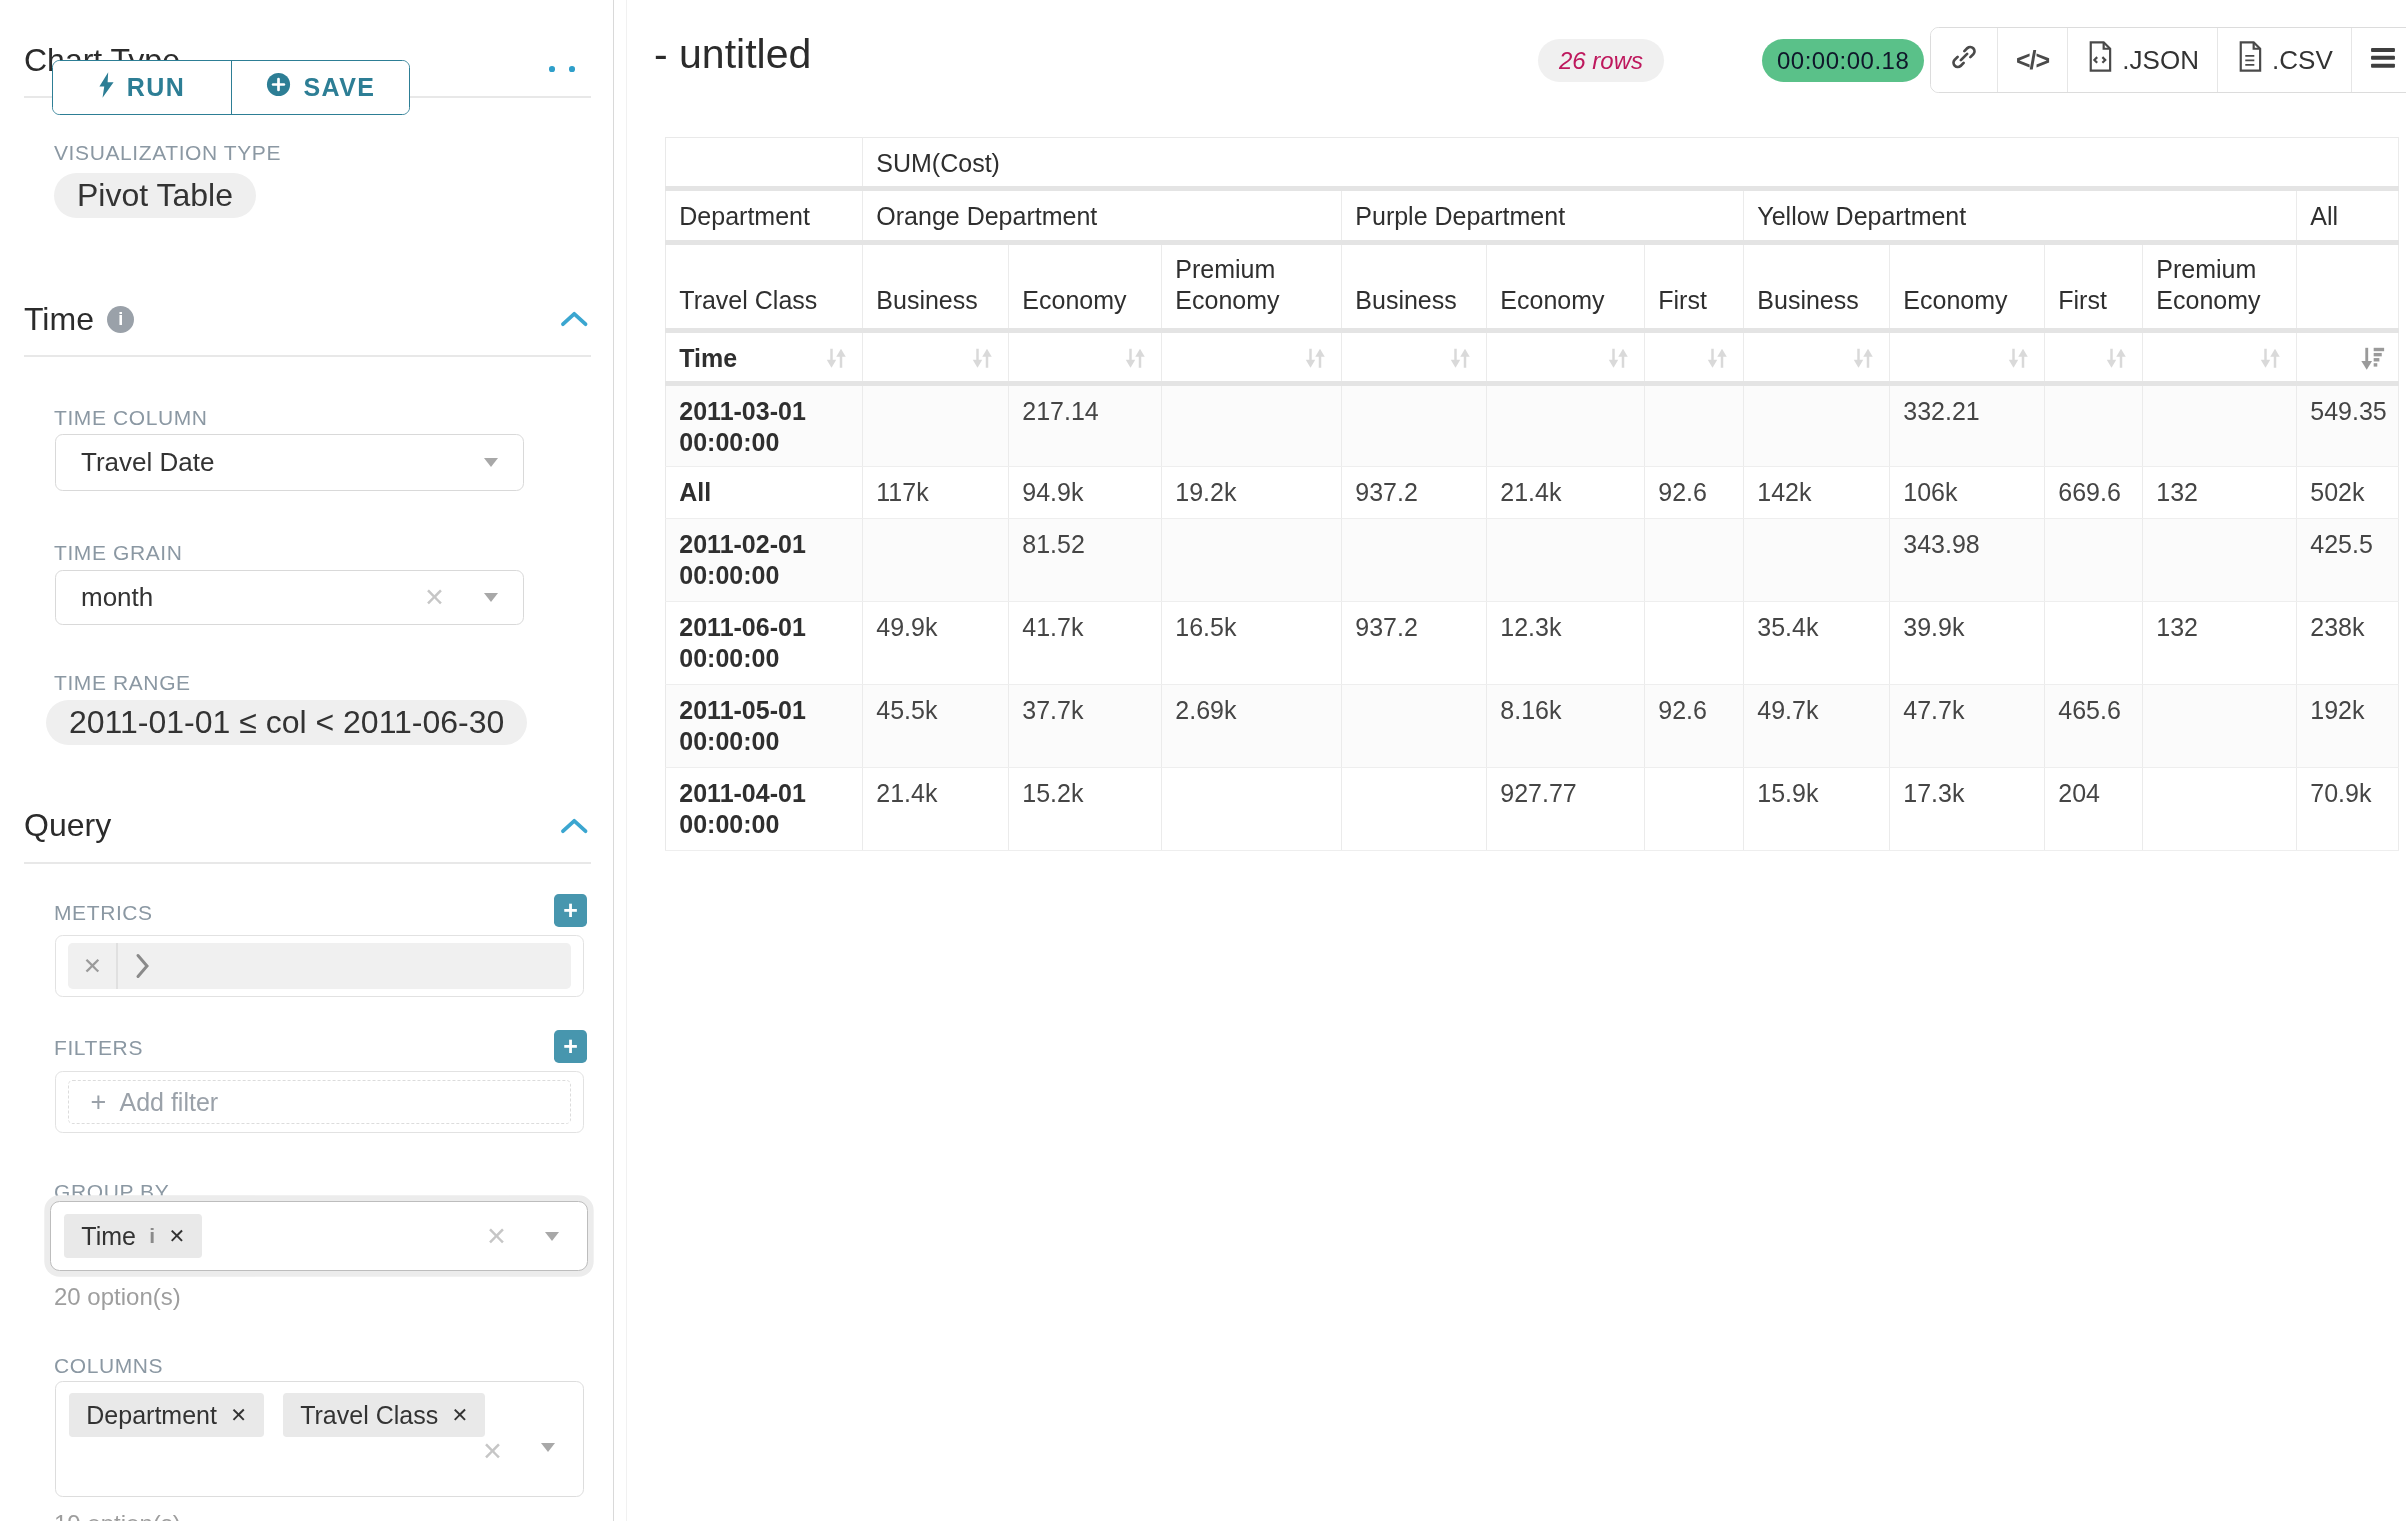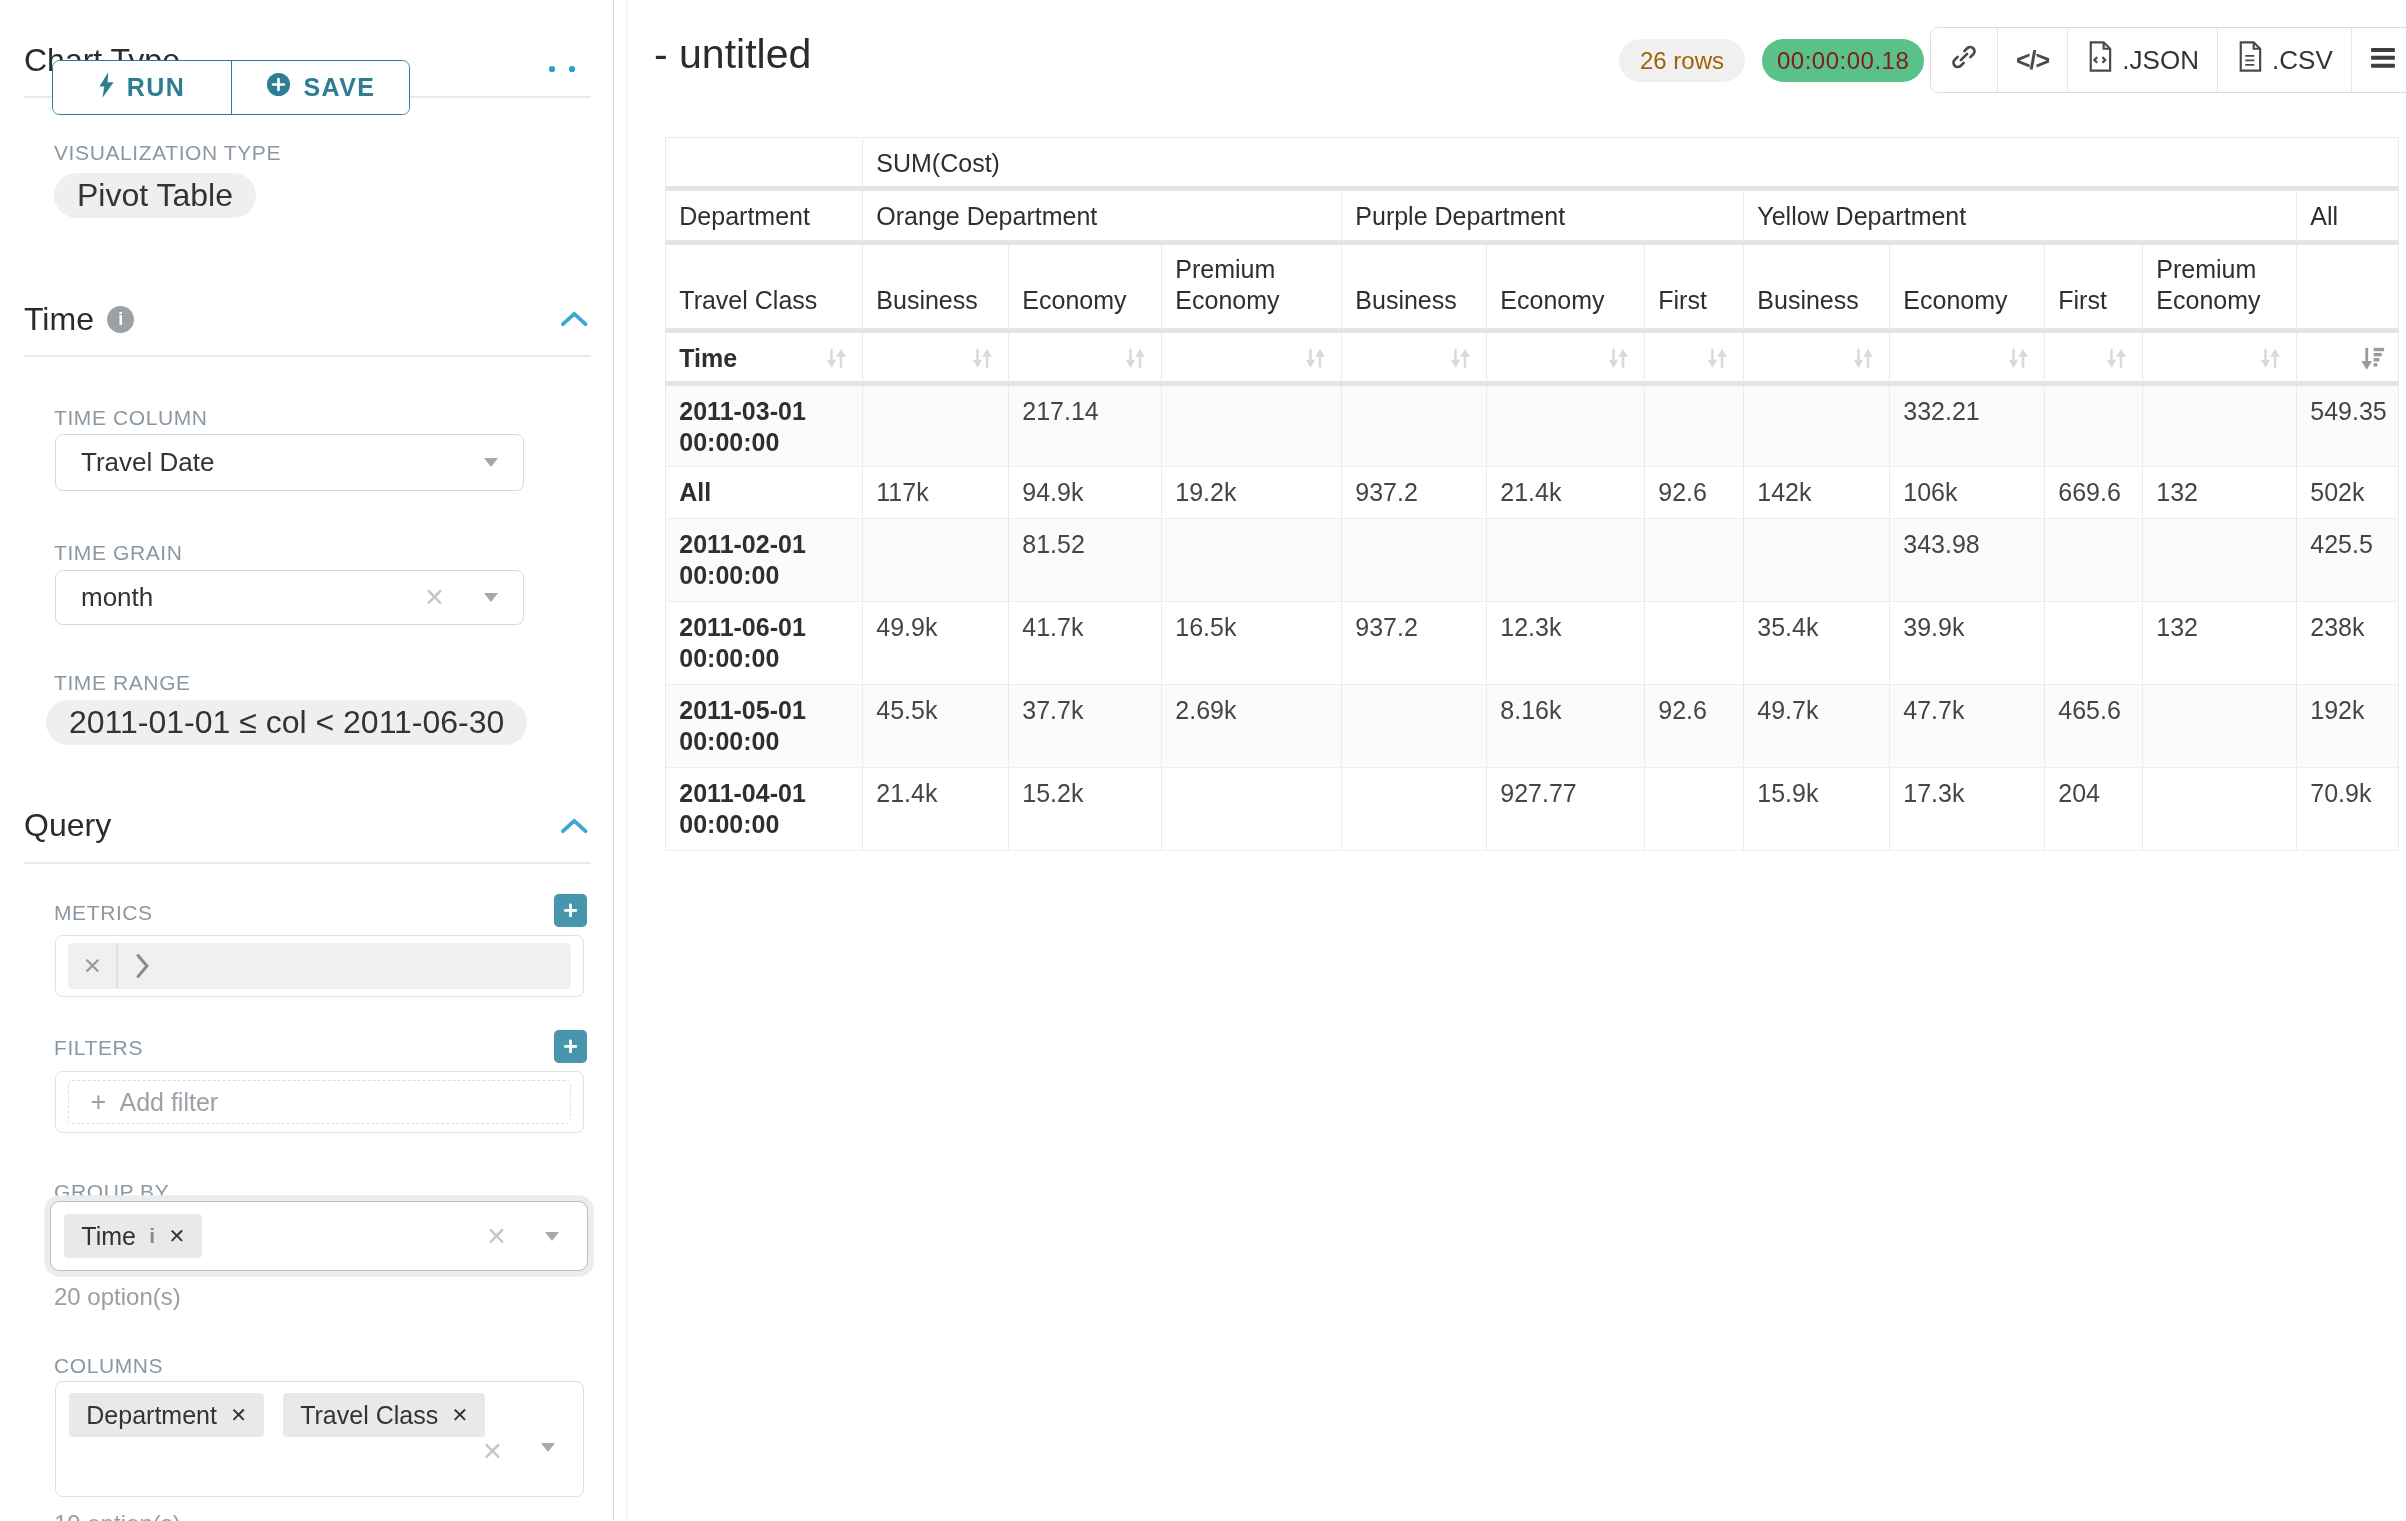--- a/index.html
+++ b/index.html
@@ -73,22 +73,22 @@
   .chip { display:inline-flex; align-items:center; gap:13.3px; height:44px; background:#e9e9e9;
     border-radius:3.8px; padding:0 17px; font-size:25px; color:#333; margin-right:15px; }
   .chip .chip-x { font-size:20px; font-weight:700; color:#333; cursor:pointer; }
   .chip .chip-i { font-size:21px; font-weight:700; color:#8a8a8a; }
   .gb-clear { right:80px; } .gb-caret { right:28.5px; }
 
   
   .page-title { position:absolute; left:654px; top:31px; font-size:41px; font-weight:500; color:#2b2b2b; }
   .badge { position:absolute; top:39px; height:43px; display:inline-flex; align-items:center;
     border-radius:22px; font-size:24px; padding:0 21px; }
-  .rowcount-badge { left:1619px; background:#f0f0f0; color:#a16207; }
-  .timer-badge { left:1762px; background:#5ac189; color:#7f1d1d; padding:0 15px; letter-spacing:0.5px; }
+  .rowcount-badge { left:1538px; background:#f0f0f0; color:#be185d;font-style:italic; }
+  .timer-badge { left:1762px; background:#5ac189; color:#0f172a; padding:0 15px; letter-spacing:0.5px; }
 
   .export-group { position:absolute; left:1930px; top:27px; height:66px; display:flex;
     border:1.9px solid #dcdcdc; border-radius:8.6px; background:#fff; overflow:hidden; align-items:stretch; }
   .export-group .seg { display:flex; align-items:center; gap:8.6px; padding:0 18px;
     font-size:26px; color:#333; cursor:pointer; background:#fff; border:none; }
   .export-group .seg + .seg { border-left:1px solid #e6e6e6; }
   .code-glyph { font-size:25px; font-weight:600; color:#4a4a4a; letter-spacing:-1px; }
 
   
   .pivot-wrap { position:absolute; left:665px; top:137px; }

